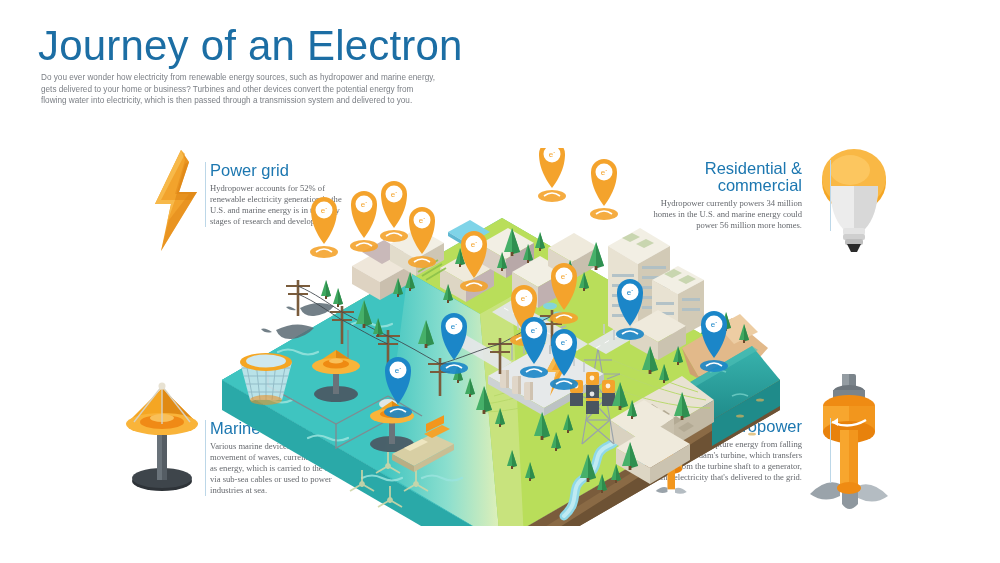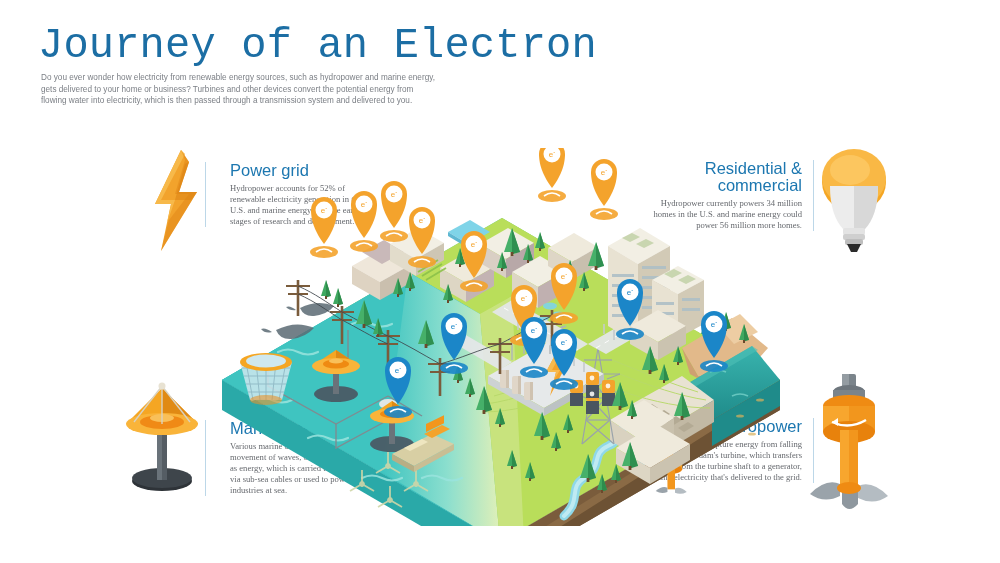--- a/index.html
+++ b/index.html
@@ -5,40 +5,40 @@
   html,body{margin:0;padding:0;}
   body{
     width:1000px;height:563px;background:#ffffff;overflow:hidden;position:relative;
     font-family:"Liberation Sans",sans-serif;
   }
   .stage{position:absolute;left:0;top:0;width:1000px;height:563px;}
 
   
   #page-title{
     position:absolute;left:38px;top:22px;
-    font-family:Liberation Mono, monospace;
+    font-family:Liberation Sans, sans-serif;
     font-size:42px;line-height:48px;font-weight:400;color:#1c6ea4;
     letter-spacing:.2px;white-space:nowrap;
   }
   #intro{
     position:absolute;left:41px;top:72px;width:400px;
     font-size:8.2px;line-height:11.6px;color:#7b7f85;
   }
 
   
   .callout{position:absolute;}
   .callout h2{
     margin:0 0 4px 0;font-size:16.5px;line-height:17px;font-weight:400;color:#1c77b0;
   }
   .callout p{
     margin:0;font-family:"Liberation Serif",serif;
     font-size:8.6px;line-height:11px;color:#66696e;
   }
-  .callout.left{padding-left:24px;border-left:1.6px solid #bcd7e8;}
-  .callout.right{padding-right:11px;border-right:1.6px solid #bcd7e8;text-align:right;}
+  .callout.left{padding-left:4px;border-left:1.6px solid #bcd7e8;}
+  .callout.right{padding-right:28px;border-right:1.6px solid #bcd7e8;text-align:right;}
 
   #cal-powergrid{left:205px;top:162px;width:140px;}
   #cal-residential{left:640px;top:160px;width:162px;}
   #cal-marine{left:205px;top:420px;width:145px;}
   #cal-hydro{left:638px;top:418px;width:164px;}
 
   
   .corner-icon{position:absolute;}
   #icon-bolt{left:145px;top:148px;width:60px;height:105px;}
   #icon-bulb{left:818px;top:142px;width:72px;height:115px;}

